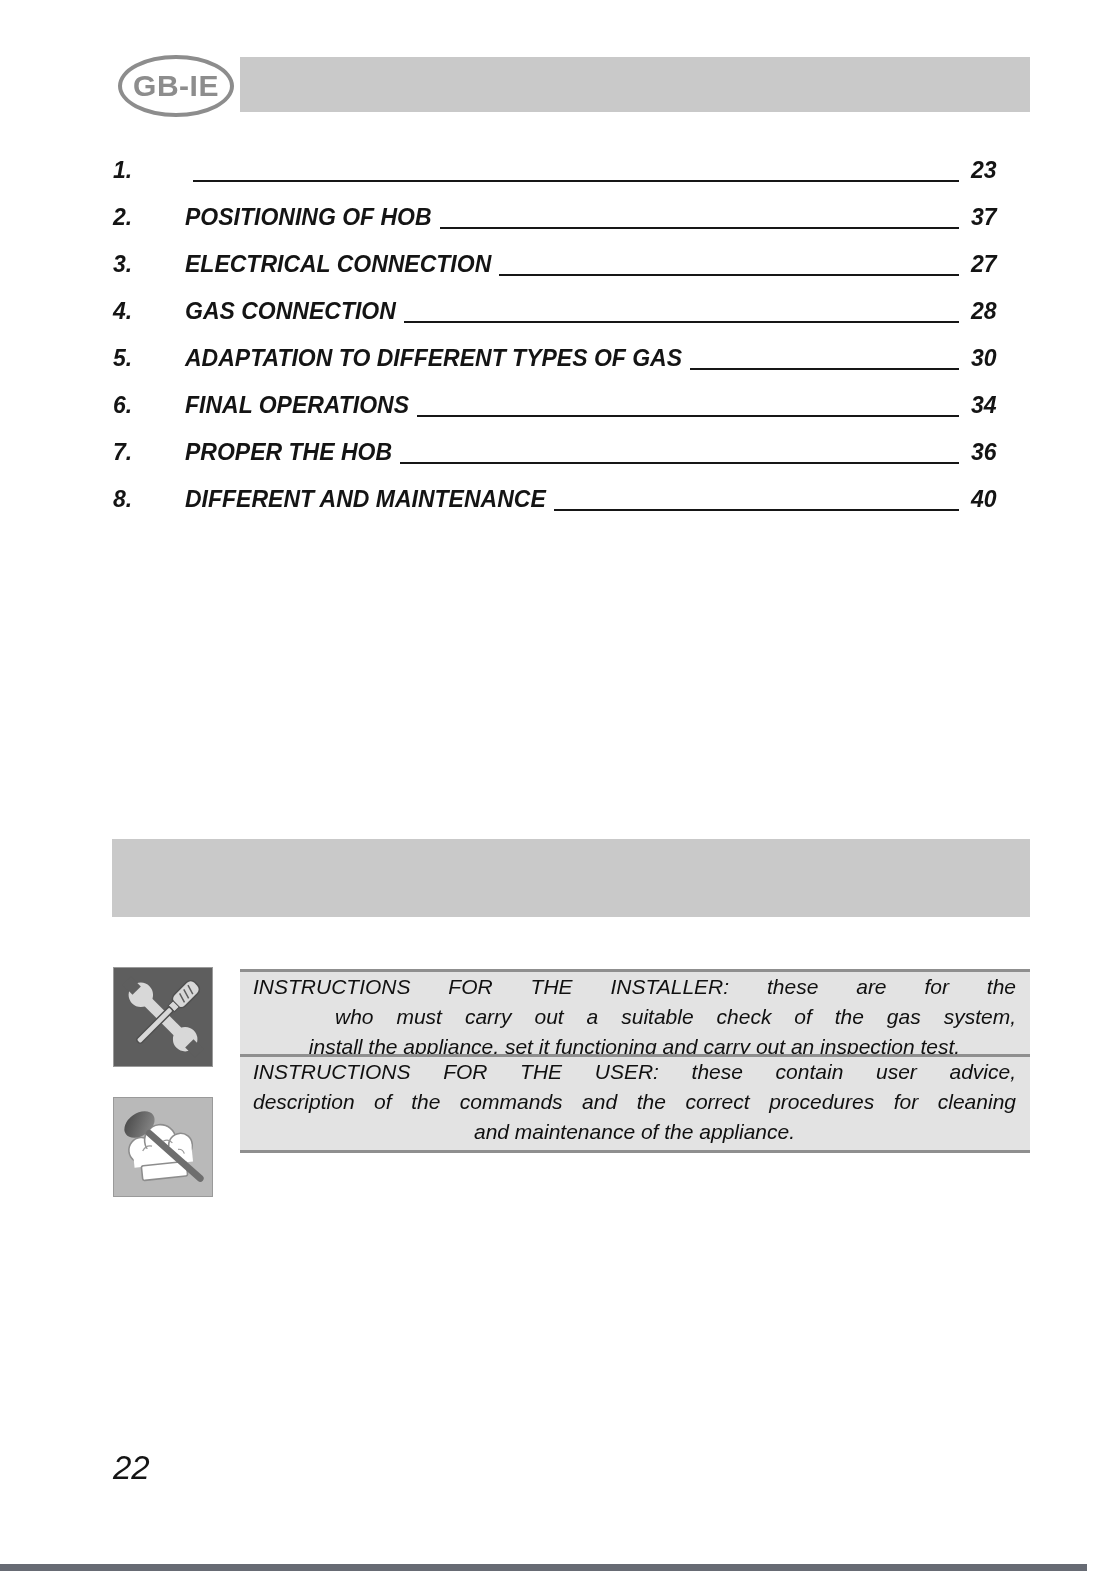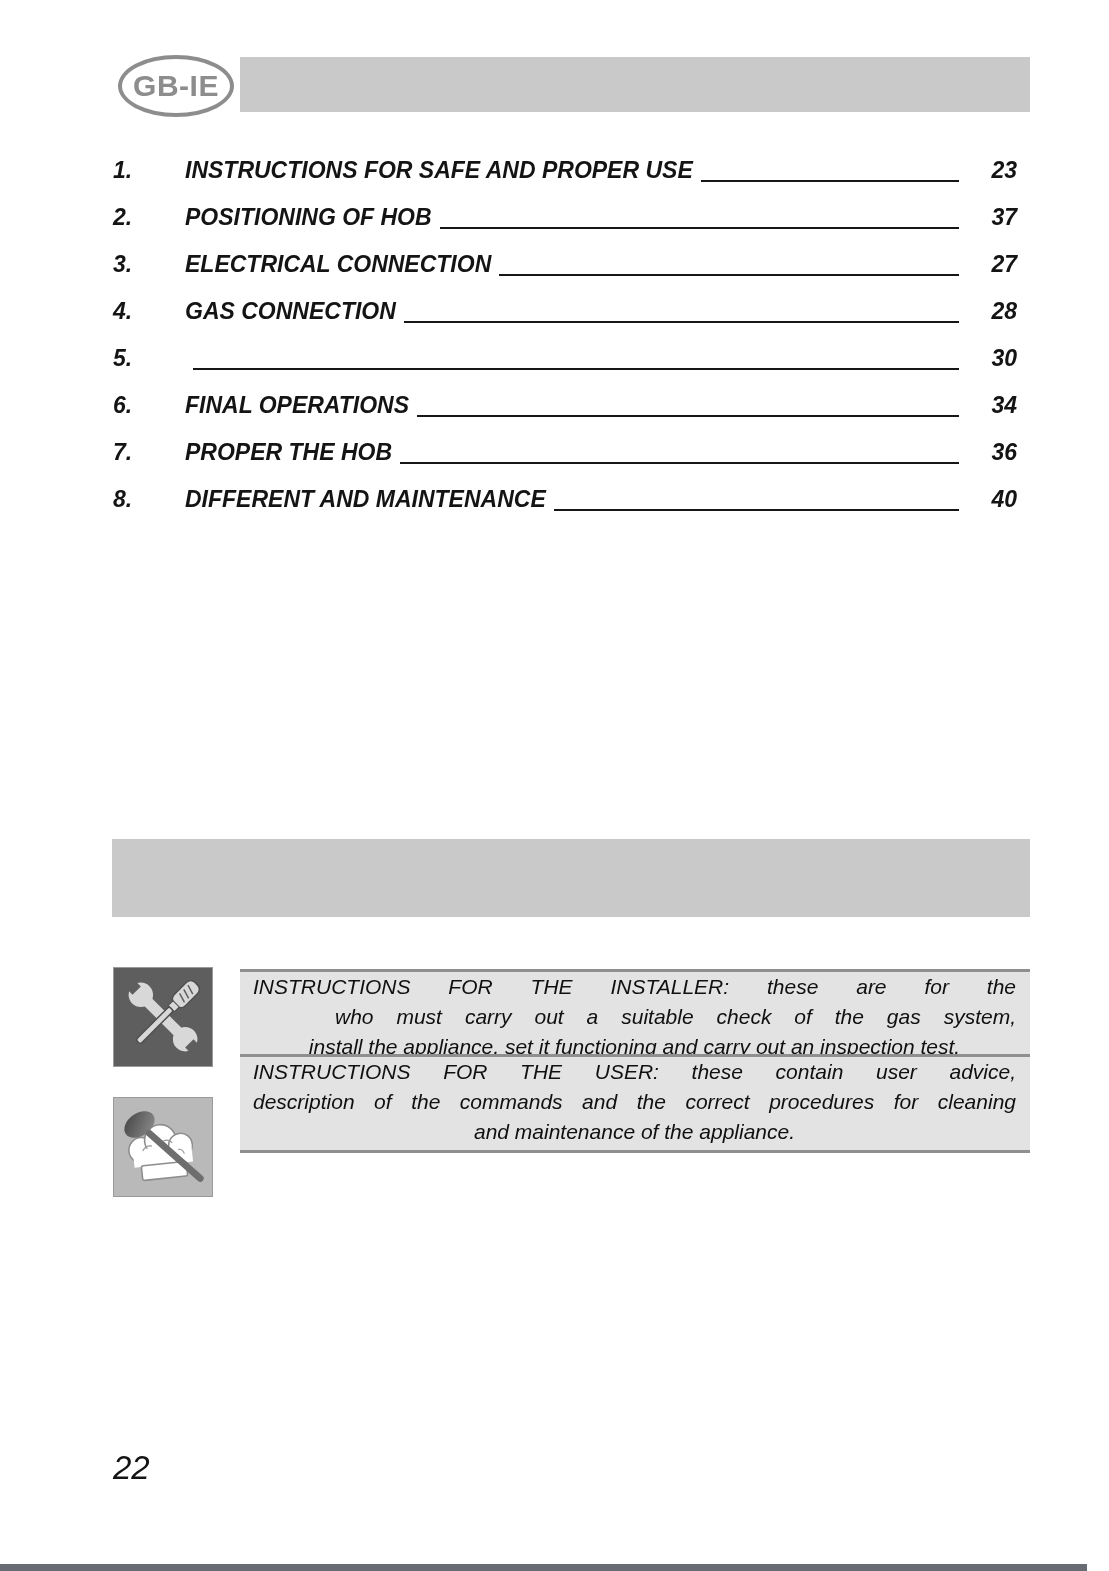--- a/index.html
+++ b/index.html
@@ -54,21 +54,21 @@
     box-sizing: border-box;
   }
   .toc-num { flex: none; width: 72px; }
   .toc-title { flex: none; white-space: nowrap; }
   .toc-leader {
     flex: 1 1 auto;
     border-bottom: 2.5px solid #161616;
     margin: 0 12px 2px 8px;
     height: 0;
   }
-  .toc-page { flex: none; min-width: 46px; text-align: right; }
+  .toc-page { flex: none; min-width: 46px; }
 
   
   #section-bar {
     position: absolute;
     left: 112px; top: 839px;
     width: 918px; height: 78px;
     background: #c9c9c9;
   }
 
   
@@ -132,21 +132,20 @@
 
   <div id="logo-badge">
     <span>GB-IE</span>
   </div>
   <div id="header-bar"></div>
 
   <div id="toc">
 
     <div class="toc-row">
       <span class="toc-num">1.</span>
-      <span class="toc-title">INSTRUCTIONS FOR SAFE AND PROPER USE</span>
       <span class="toc-leader"></span>
       <span class="toc-page">23</span>
     </div>
 
     <div class="toc-row">
       <span class="toc-num">2.</span>
       <span class="toc-title">POSITIONING OF HOB</span>
       <span class="toc-leader"></span>
       <span class="toc-page">37</span>
     </div>
@@ -160,20 +159,21 @@
 
     <div class="toc-row">
       <span class="toc-num">4.</span>
       <span class="toc-title">GAS CONNECTION</span>
       <span class="toc-leader"></span>
       <span class="toc-page">28</span>
     </div>
 
     <div class="toc-row">
       <span class="toc-num">5.</span>
+      <span class="toc-title">ADAPTATION TO DIFFERENT TYPES OF GAS</span>
       <span class="toc-leader"></span>
       <span class="toc-page">30</span>
     </div>
 
     <div class="toc-row">
       <span class="toc-num">6.</span>
       <span class="toc-title">FINAL OPERATIONS</span>
       <span class="toc-leader"></span>
       <span class="toc-page">34</span>
     </div>

